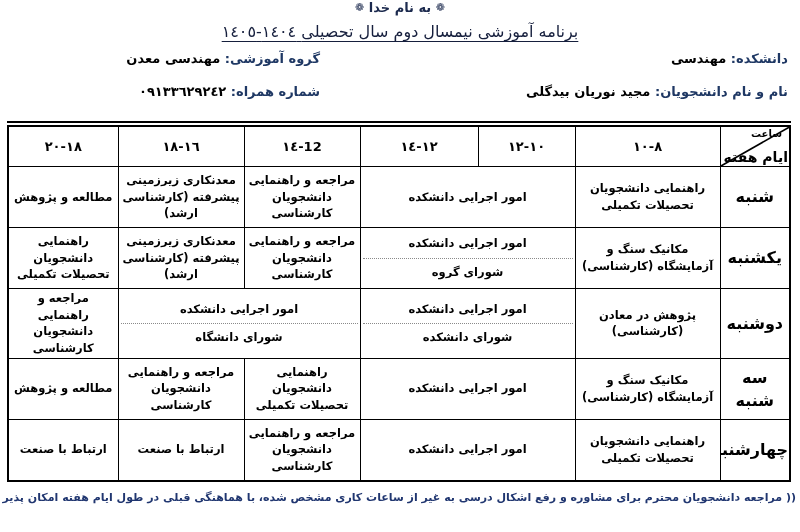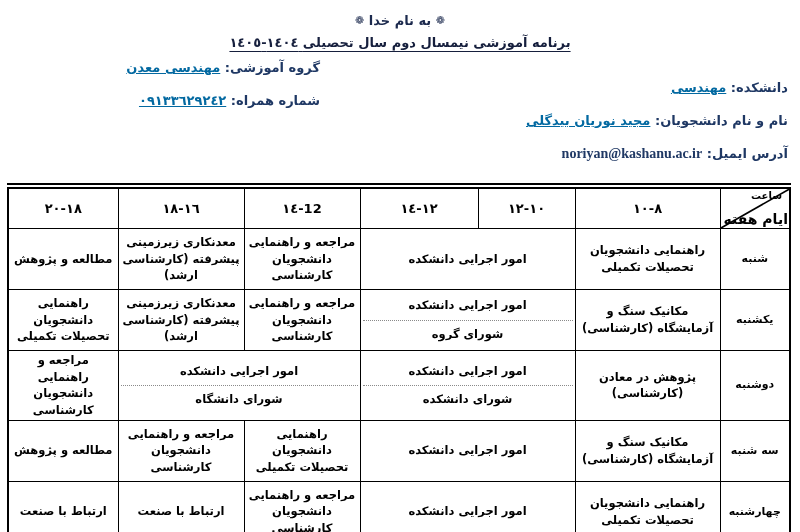--- a/index.html
+++ b/index.html
@@ -1,47 +1,47 @@
 <!DOCTYPE html>
 <html lang="fa"><head>
 <meta charset="utf-8">
 <style>
   html,body { margin:0; padding:0; background:#ffffff; }
   body { width:800px; height:532px; overflow:hidden;
          font-family:"DejaVu Sans", sans-serif; }
   .page { position:relative; width:800px; height:532px; direction:rtl; background:#fff; }
 
   
-  .bismillah { padding-top:13px; text-align:center; font-size:13px; font-weight:bold; color:#1c2a4e; }
+  .bismillah { padding-top:0; text-align:center; font-size:13px; font-weight:bold; color:#1c2a4e; }
   .bismillah .ornament { font-size:11px; position:relative; top:-1px; color:#1c2a4e; }
-  .title { margin-top:7px; text-align:center; font-size:13px; font-weight:bold; color:#161f3d; }
+  .title { margin-top:7px; text-align:center; font-size:16px; font-weight:normal; color:#161f3d; }
   .title-inner { text-decoration:underline; text-underline-offset:4px; }
   .num { direction:ltr; unicode-bidi:isolate; }
 
   
   .info { display:flex; padding:10px 12px 0 0; }
-  .col-r { width:468px;margin-top:20px; }
+  .col-r { width:468px; }
   .col-l { width:312px; }
   .info-row { height:33px; font-size:13px; font-weight:bold; color:#1f3864; white-space:nowrap; }
   .lbl { color:#1f3864; }
-  .val { color:#0369a1; font-weight:bold;text-decoration:underline; }
+  .val { color:#000000; font-weight:bold; }
   .email-val { color:#1f3864; font-family:"Liberation Serif", serif; font-size:14px; font-weight:bold; }
 
   
   .schedule-wrap { margin:4px 9px 0 9px; }
   table.schedule { width:782px; border-collapse:collapse; table-layout:fixed; direction:rtl;
                    border:2.5px solid #000; border-top:6px double #000; }
   table.schedule th, table.schedule td {
     border:1.4px solid #000; text-align:center; vertical-align:middle;
     color:#000; padding:1px 2px; overflow:hidden; }
   thead th { height:37px; font-size:13px; font-weight:bold; }
   th.time { direction:ltr; }
   th.corner, td.daycol { border-left:5px double #000; }
   tbody td { height:58px; font-size:11.5px; font-weight:bold; line-height:1.45; }
-  td.daycol { font-size:11px; font-weight:bold; }
+  td.daycol { font-size:16px; font-weight:bold; }
 
   
   th.corner { position:relative; padding:0; }
   .corner-svg { position:absolute; left:0; top:0; width:100%; height:100%; }
   .corner-top { position:absolute; top:1px; right:7px; font-size:10px; font-weight:bold; }
   .corner-bottom { position:absolute; bottom:1px; left:3px; font-size:14px; font-weight:bold; }
 
   
   .split { height:56px; display:flex; flex-direction:column; }
   .split > div { flex:1; display:flex; align-items:center; justify-content:center; }
@@ -71,24 +71,20 @@
 
   <div class="info">
     <div class="col-r">
       <div class="info-row">
         <span class="lbl">دانشکده:</span>
         <span class="val">مهندسی</span>
       </div>
       <div class="info-row">
         <span class="lbl">نام و نام دانشجویان:</span>
         <span class="val">مجید نوریان بیدگلی</span>
-      </div>
-      <div class="info-row">
-        <span class="lbl">آدرس ایمیل:</span>
-        <span class="email-val num" dir="ltr">noriyan@kashanu.ac.ir</span>
       </div>
     </div>
     <div class="col-l">
       <div class="info-row">
         <span class="lbl">گروه آموزشی:</span>
         <span class="val">مهندسی معدن</span>
       </div>
       <div class="info-row">
         <span class="lbl">شماره همراه:</span>
         <span class="val num" dir="ltr">٠٩١٣٣٦٢٩٢٤٢</span>

